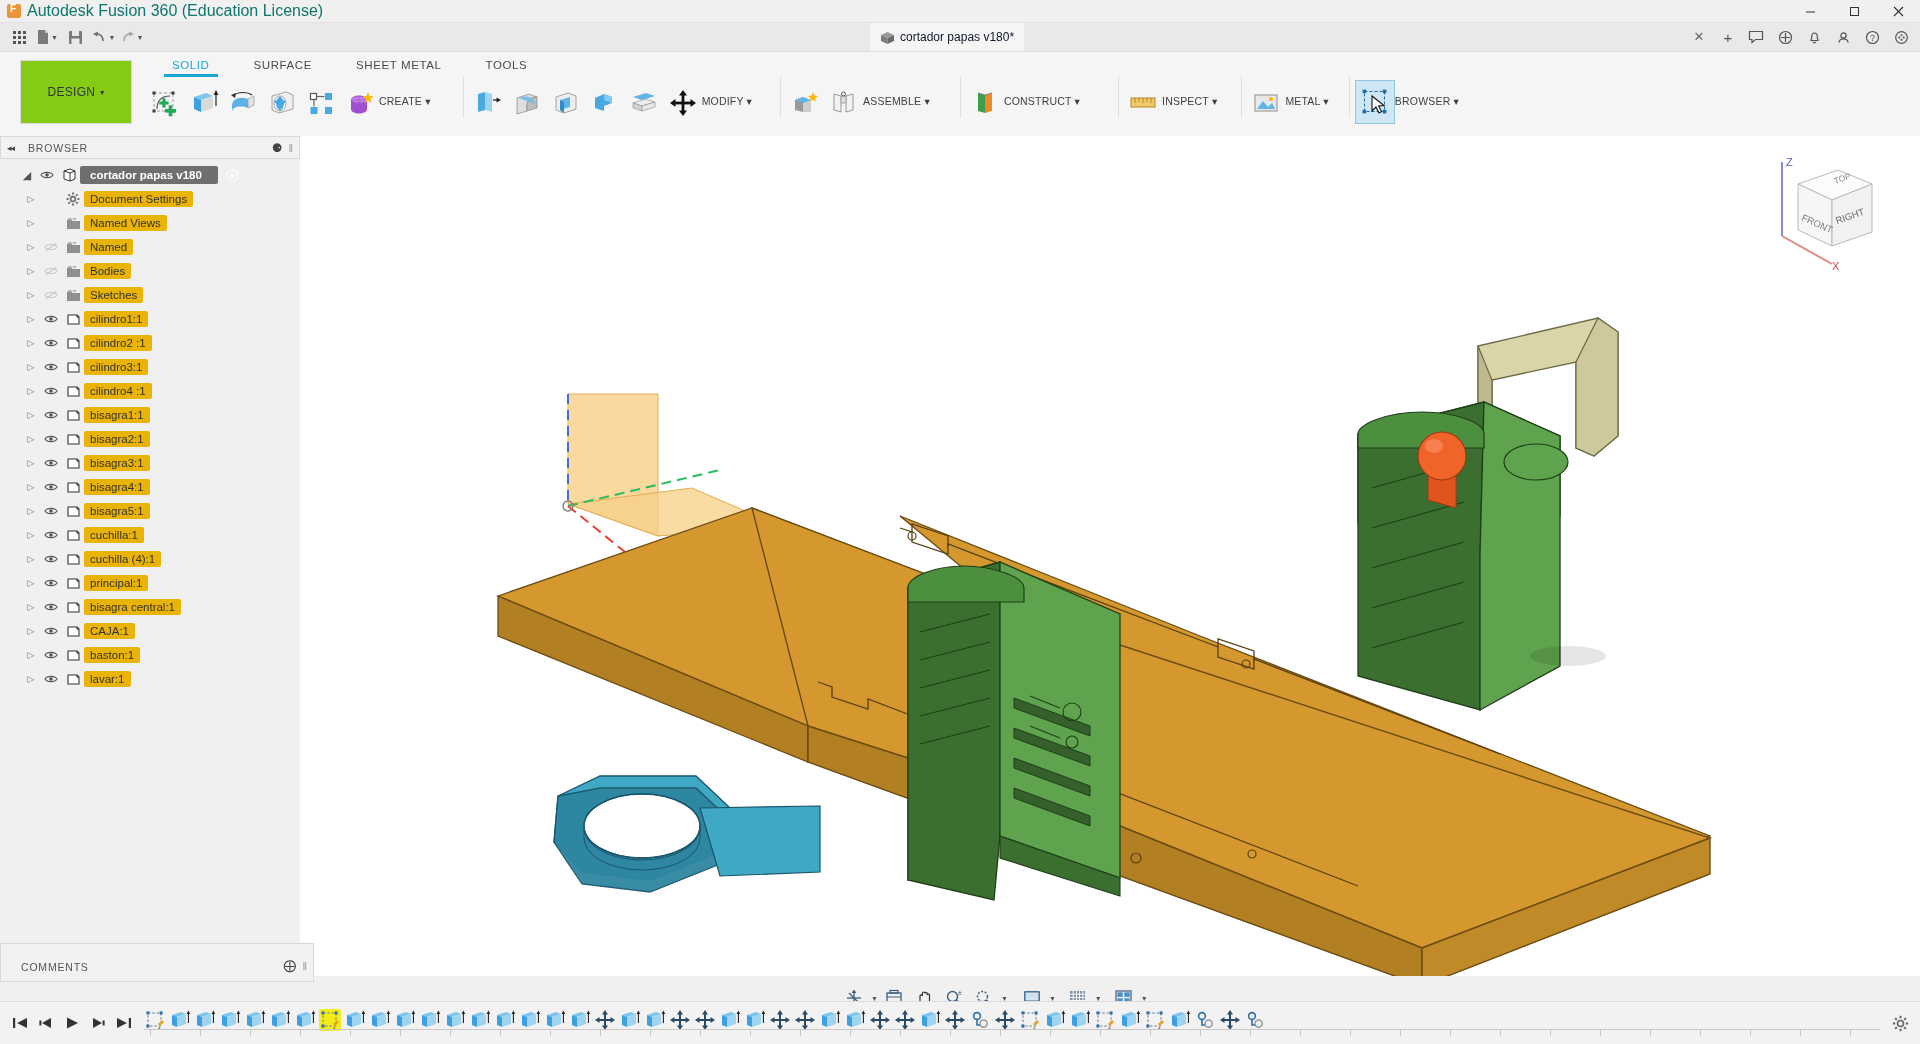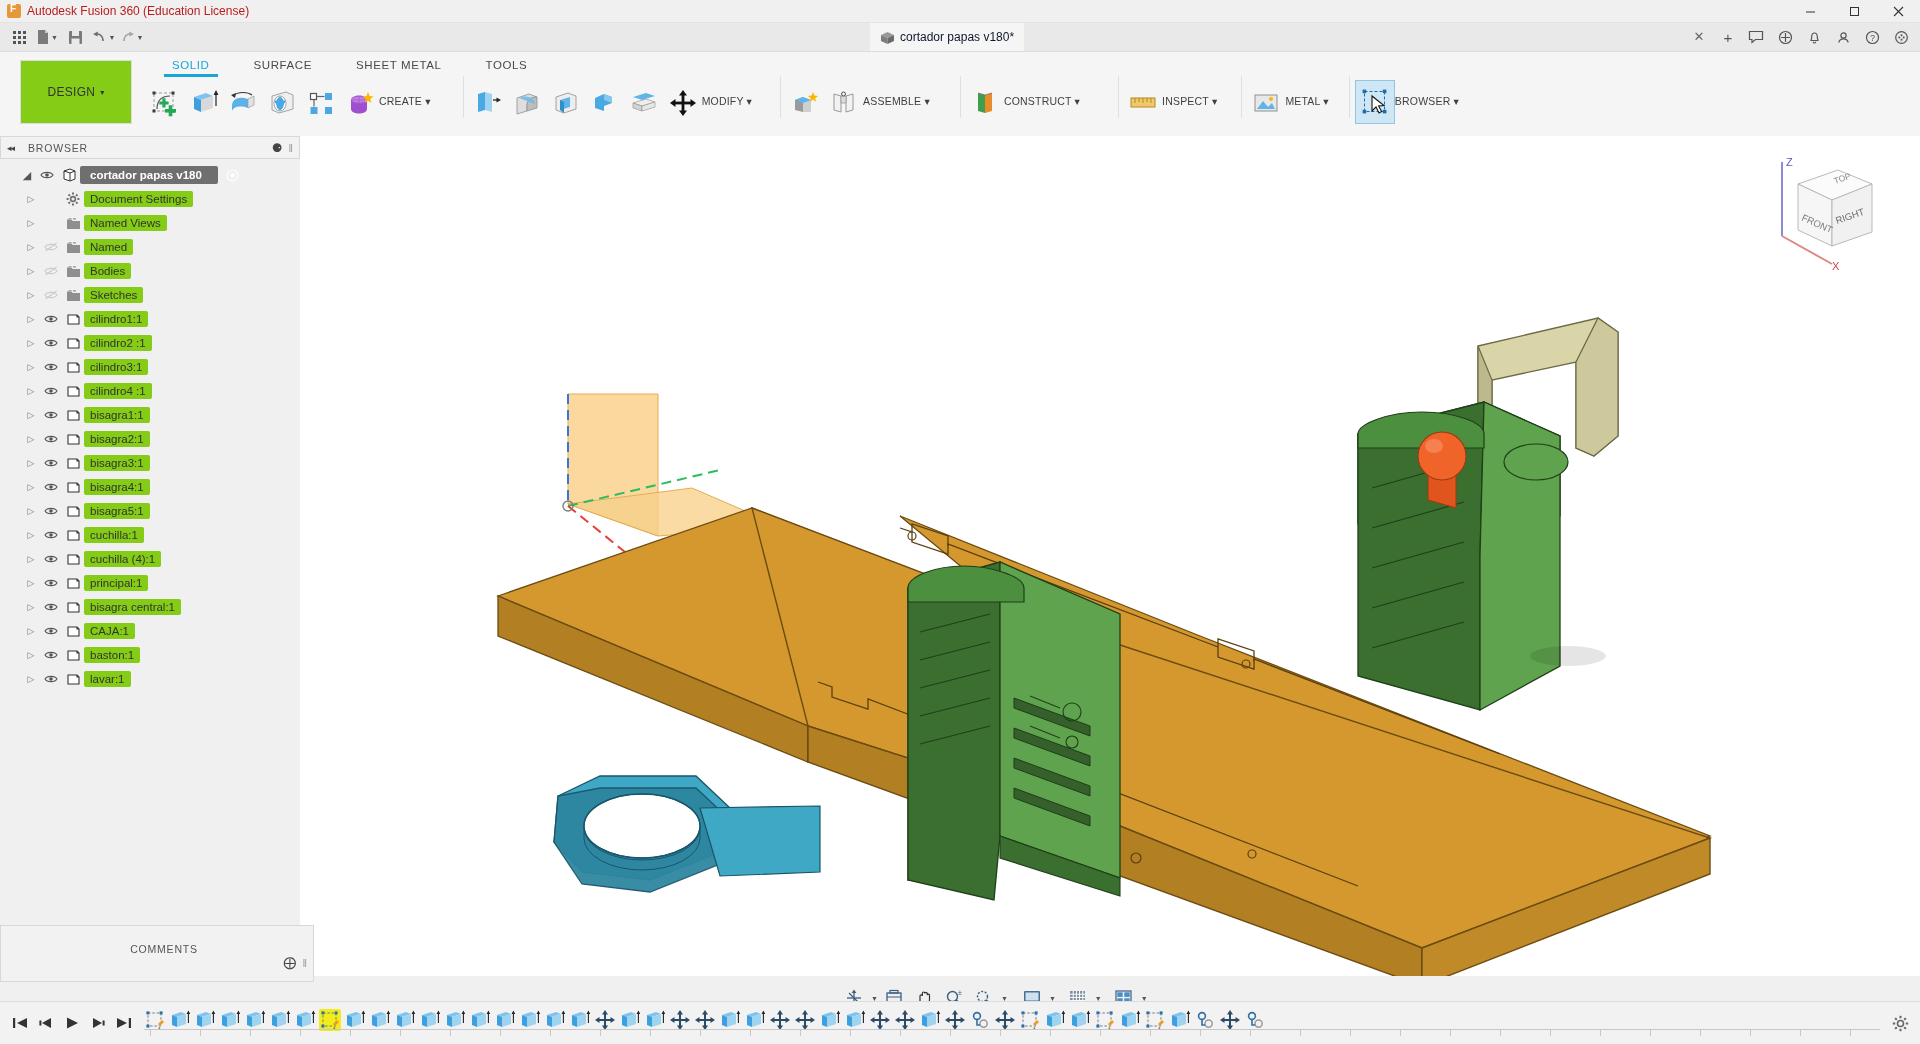--- a/index.html
+++ b/index.html
@@ -8,21 +8,21 @@
     font-family:"Liberation Sans","DejaVu Sans",sans-serif;
     font-size:12px;color:#333;background:#fff;
     -webkit-font-smoothing:antialiased;
   }
   .app{position:relative;width:1920px;height:1044px;background:#f0f0f0;}
 
   
   .titlebar{height:22px;background:#f0f0f0;border-bottom:1px solid #e3e3e3;display:flex;align-items:center;}
   .tb-logo{width:14px;height:14px;margin:0 6px 0 7px;background:#e8963a;border-radius:2px;position:relative;}
   .tb-logo:after{content:"F";position:absolute;left:3px;top:-1px;font-size:10px;font-weight:bold;color:#fff;font-family:"Liberation Sans",sans-serif;}
-  .tb-title{font-size:12px;color:#b91c1c;}
+  .tb-title{font-size:16px;color:#0f766e;}
   .tb-ctrls{margin-left:auto;display:flex;height:22px;}
   .tb-btn{width:44px;height:22px;display:flex;align-items:center;justify-content:center;color:#333;font-size:13px;}
 
   
   .qab{height:28px;background:#e9e9e9;display:flex;align-items:center;position:relative;border-bottom:1px solid #dcdcdc;}
   .qab-left{display:flex;align-items:center;padding-left:6px;gap:2px;}
   .qicon{width:26px;height:24px;display:flex;align-items:center;justify-content:center;cursor:default;}
   .caret{font-size:7px;color:#555;margin-left:1px;}
   .grid9{display:grid;grid-template-columns:repeat(3,3px);grid-template-rows:repeat(3,3px);gap:2px;}
   .grid9 i{background:#555;display:block;width:3px;height:3px;}
@@ -53,32 +53,32 @@
   
   .browser{position:absolute;left:0;top:136px;width:300px;}
   .bhead{height:21px;background:#f2f2f2;border:1px solid #d8d8d8;display:flex;align-items:center;padding:0 6px;}
   .bhead .lbl{font-size:10.5px;color:#555;letter-spacing:.8px;margin-left:14px;}
   .bhead .dots{margin-left:auto;display:flex;align-items:center;gap:6px;color:#444;}
   .tree{padding-top:4px;font-size:11.5px;color:#333;}
   .row{height:24px;display:flex;align-items:center;padding-left:22px;gap:0;}
   .row .arrow{width:18px;text-align:center;color:#777;font-size:9px;}
   .row .eye{width:22px;display:flex;align-items:center;justify-content:center;}
   .row .tico{width:22px;display:flex;align-items:center;justify-content:center;}
-  .row .nm{padding:2px 6px;border-radius:2px;background:#84cc16;}
+  .row .nm{padding:2px 6px;border-radius:2px;background:#eab308;}
   .row.root{padding-left:18px;}
   .row.root .nm{background:#6f6f6f;color:#fff;font-weight:bold;padding:3px 16px 3px 10px;}
   .row.root .arrow{color:#555;font-size:11px;}
   .dim{opacity:.35;}
 
   
   .canvas{position:absolute;left:300px;top:136px;right:0;bottom:68px;background:#fff;overflow:hidden;}
   .viewcube{position:absolute;right:40px;top:18px;width:120px;height:110px;}
 
   
-  .comments{position:absolute;left:0;bottom:62px;width:300px;height:21px;background:#f2f2f2;border:1px solid #d8d8d8;display:flex;align-items:center;padding:17px 6px;flex-direction:column;}
+  .comments{position:absolute;left:0;bottom:62px;width:300px;height:21px;background:#f2f2f2;border:1px solid #d8d8d8;display:flex;align-items:flex-end;padding:8px 6px;}
   .comments .lbl{font-size:10.5px;color:#555;letter-spacing:.8px;margin-left:14px;}
   .comments .dots{margin-left:auto;display:flex;align-items:center;gap:6px;color:#444;}
 
   
   .navbar{position:absolute;left:840px;bottom:32px;height:28px;display:flex;align-items:center;gap:2px;background:rgba(255,255,255,.0);}
   .nbtn{height:24px;min-width:24px;display:flex;align-items:center;justify-content:center;padding:0 2px;}
 
   
   .timeline{position:absolute;left:0;right:0;bottom:0;height:42px;background:#f2f2f2;border-top:1px solid #dcdcdc;display:flex;align-items:center;}
   .tl-play{display:flex;align-items:center;gap:10px;padding:0 12px;color:#333;}

